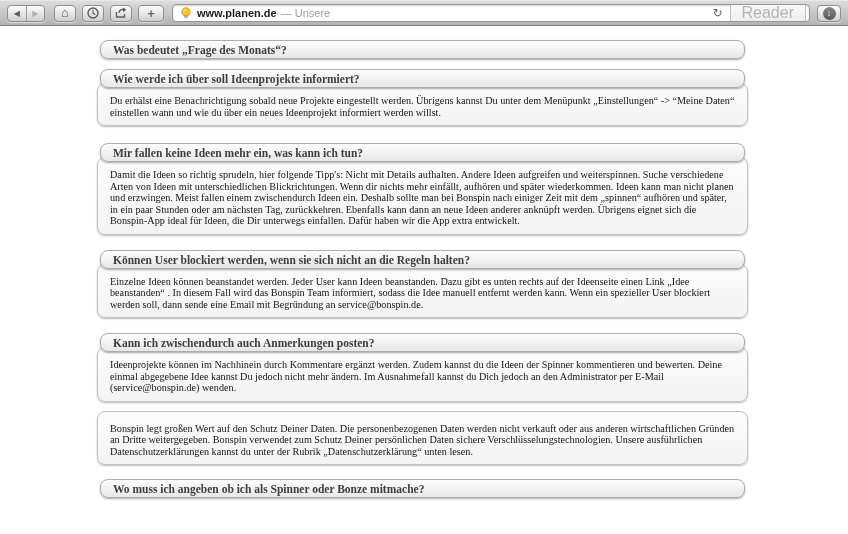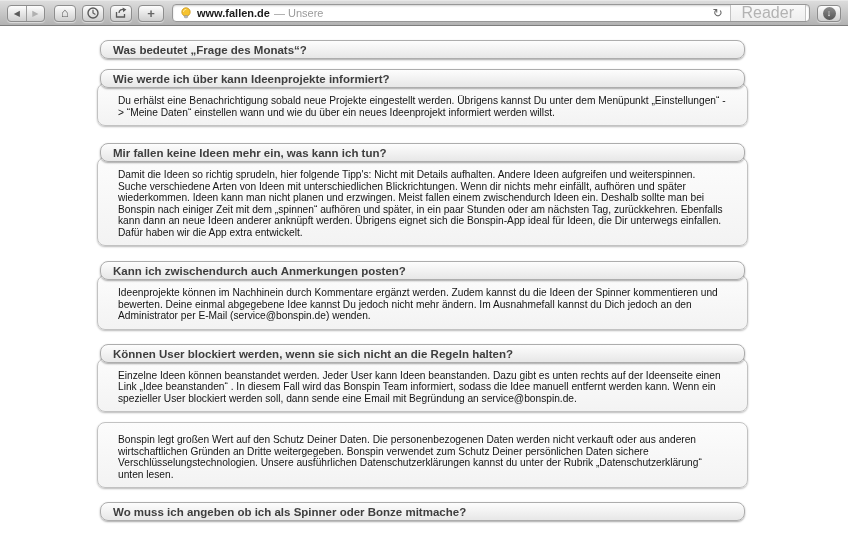--- a/index.html
+++ b/index.html
@@ -81,21 +81,21 @@
     color: #fff;
     font-size: 9px;
     line-height: 13px;
     text-align: center;
     font-weight: bold;
   }
 
   
   .page { padding: 14px 0 0 100px; }
   .faq { width: 645px; }
-  .faq-group { position: relative; }
+  .faq-group { position: relative; font-family: Liberation Serif, serif; }
   .faq-q {
     position: relative;
     z-index: 2;
     height: 19px;
     line-height: 18px;
     padding: 0 12px;
     border: 1px solid #adadad;
     border-radius: 8px;
     background: linear-gradient(#fdfdfd, #e7e7e7);
     box-shadow: 0 1px 2px rgba(0,0,0,.35);
@@ -107,21 +107,21 @@
     cursor: pointer;
   }
   .faq-a {
     position: relative;
     z-index: 1;
     margin: -5px -3px 0;
     border: 1px solid #c2c2c2;
     border-radius: 8px;
     background: linear-gradient(#fcfcfc, #f3f3f3);
     box-shadow: 0 1px 2px rgba(0,0,0,.28);
-    padding: 11px 20px 7px;
+    padding: 11px 12px 7px;
     font-size: 10.2px;
     line-height: 11.5px;
     color: #141414;
   }
   .mb-q   { margin-bottom: 10px; }
   .mb-g2  { margin-bottom: 17px; }
   .mb-g3  { margin-bottom: 15px; }
   .mb-g4  { margin-bottom: 15px; }
   .mb-g5  { margin-bottom: 14px; }
   .mb-g6  { margin-bottom: 14px; }
@@ -162,61 +162,61 @@
   <div class="tb-btn plus-btn">
     <span>+</span>
   </div>
 
   <div class="url-field">
     <svg class="favicon" viewBox="0 0 12 13">
       <circle cx="6" cy="5" r="4.2" fill="#f6c32f" stroke="#c8941a" stroke-width="0.8"></circle>
       <rect x="4.4" y="8.6" width="3.2" height="2.2" rx="0.7" fill="#b8b8b8" stroke="#8d8d8d" stroke-width="0.5"></rect>
       <path d="M6 2.2 a2.8 2.8 0 0 0 -2.6 2.4" fill="none" stroke="#ffe79a" stroke-width="1" stroke-linecap="round"></path>
     </svg>
-    <span class="url-text">www.fallen.de</span>
+    <span class="url-text">www.planen.de</span>
     <span class="url-title">— Unsere</span>
     <span class="url-spacer"></span>
     <span class="reload"><span>↻</span></span>
     <span class="reader-pill">Reader</span>
   </div>
 
   <div class="tb-btn dl-btn">
     <span class="dl-circle">↓</span>
   </div>
 </div>
 
 <div class="page">
   <div class="faq">
 
     <div class="faq-group mb-q">
       <div class="faq-q">Was bedeutet „Frage des Monats“?</div>
     </div>
 
     <div class="faq-group mb-g2">
-      <div class="faq-q">Wie werde ich über kann Ideenprojekte informiert?</div>
+      <div class="faq-q">Wie werde ich über soll Ideenprojekte informiert?</div>
       <div class="faq-a">Du erhälst eine Benachrichtigung sobald neue Projekte eingestellt werden. Übrigens kannst Du unter dem Menüpunkt „Einstellungen“ -&gt; “Meine Daten“ einstellen wann und wie du über ein neues Ideenprojekt informiert werden willst.</div>
     </div>
 
     <div class="faq-group mb-g3">
       <div class="faq-q">Mir fallen keine Ideen mehr ein, was kann ich tun?</div>
       <div class="faq-a">
         <div>Damit die Ideen so richtig sprudeln, hier folgende Tipp's: Nicht mit Details aufhalten. Andere Ideen aufgreifen und weiterspinnen. Suche verschiedene Arten von Ideen mit unterschiedlichen Blickrichtungen. Wenn dir nichts mehr einfällt, aufhören und später wiederkommen. Ideen kann man nicht planen und erzwingen. Meist fallen einem zwischendurch Ideen ein. Deshalb sollte man bei Bonspin nach einiger Zeit mit dem „spinnen“ aufhören und später, in ein paar Stunden oder am nächsten Tag, zurückkehren. Ebenfalls kann dann an neue Ideen anderer anknüpft werden. Übrigens eignet sich die Bonspin-App ideal für Ideen, die Dir unterwegs einfallen. Dafür haben wir die App extra entwickelt.</div>
       </div>
     </div>
 
+    <div class="faq-group mb-g4">
+      <div class="faq-q">Können User blockiert werden, wenn sie sich nicht an die Regeln halten?</div>
+      <div class="faq-a">Einzelne Ideen können beanstandet werden. Jeder User kann Ideen beanstanden. Dazu gibt es unten rechts auf der Ideenseite einen Link „Idee beanstanden“ . In diesem Fall wird das Bonspin Team informiert, sodass die Idee manuell entfernt werden kann. Wenn ein spezieller User blockiert werden soll, dann sende eine Email mit Begründung an service@bonspin.de.</div>
+    </div>
+
     <div class="faq-group mb-g5">
       <div class="faq-q">Kann ich zwischendurch auch Anmerkungen posten?</div>
       <div class="faq-a">Ideenprojekte können im Nachhinein durch Kommentare ergänzt werden. Zudem kannst du die Ideen der Spinner kommentieren und bewerten. Deine einmal abgegebene Idee kannst Du jedoch nicht mehr ändern. Im Ausnahmefall kannst du Dich jedoch an den Administrator per E-Mail (service@bonspin.de) wenden.</div>
     </div>
 
-    <div class="faq-group mb-g4">
-      <div class="faq-q">Können User blockiert werden, wenn sie sich nicht an die Regeln halten?</div>
-      <div class="faq-a">Einzelne Ideen können beanstandet werden. Jeder User kann Ideen beanstanden. Dazu gibt es unten rechts auf der Ideenseite einen Link „Idee beanstanden“ . In diesem Fall wird das Bonspin Team informiert, sodass die Idee manuell entfernt werden kann. Wenn ein spezieller User blockiert werden soll, dann sende eine Email mit Begründung an service@bonspin.de.</div>
-    </div>
-
     <div class="faq-group mb-g6">
       <div class="faq-a">Bonspin legt großen Wert auf den Schutz Deiner Daten. Die personenbezogenen Daten werden nicht verkauft oder aus anderen wirtschaftlichen Gründen an Dritte weitergegeben. Bonspin verwendet zum Schutz Deiner persönlichen Daten sichere Verschlüsselungstechnologien. Unsere ausführlichen Datenschutzerklärungen kannst du unter der Rubrik „Datenschutzerklärung“ unten lesen.</div>
     </div>
 
     <div class="faq-group">
       <div class="faq-q">Wo muss ich angeben ob ich als Spinner oder Bonze mitmache?</div>
     </div>
 
   </div>
 </div>

